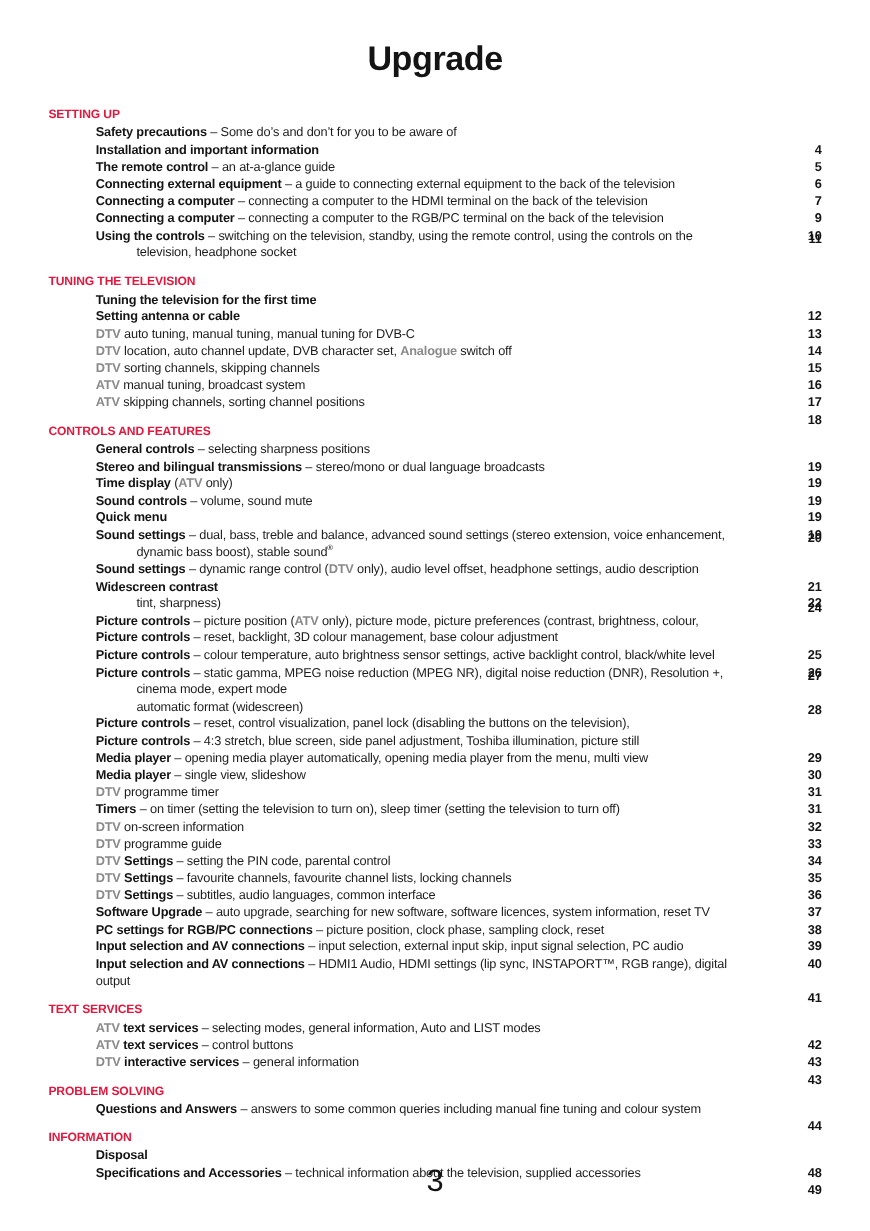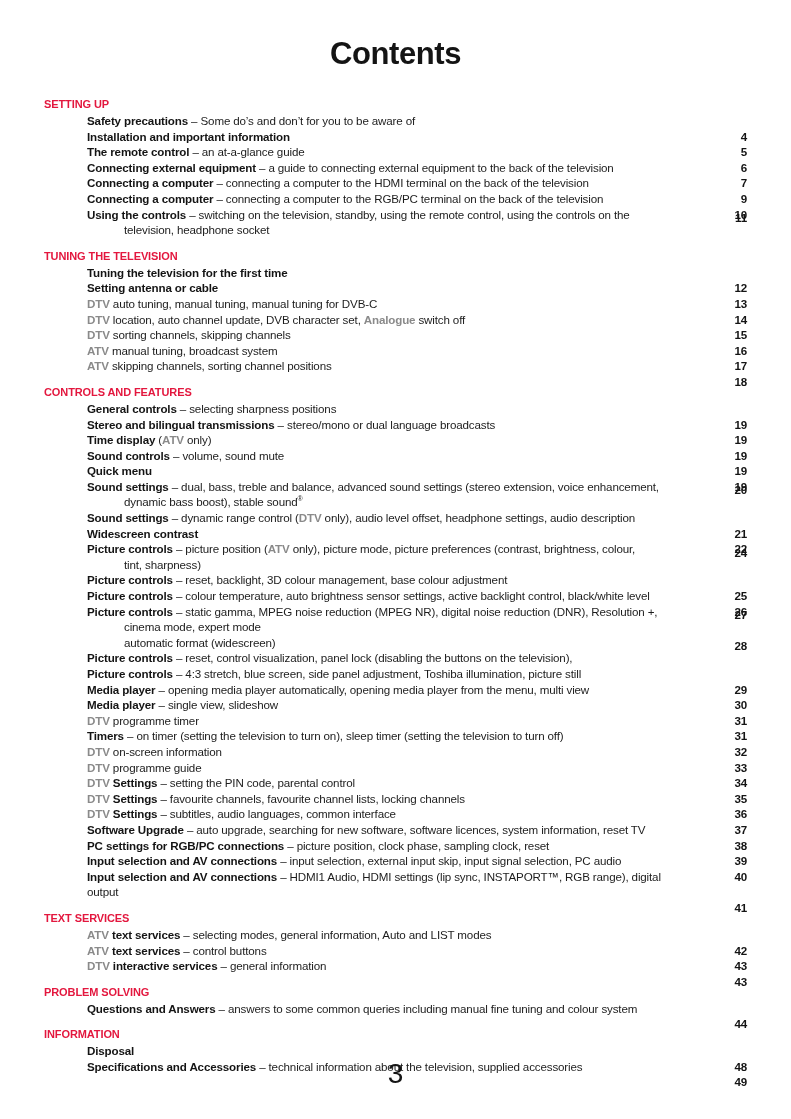--- a/index.html
+++ b/index.html
@@ -100,21 +100,21 @@
     text-align: center;
     font-size: 28px;
     color: #141414;
   }
 </style>
 </head>
 <body>
 
 <div id="page">
 
-  <div class="page-title">Contents</div>
+  <div class="page-title">Upgrade</div>
 
   <div class="toc">
       <div class="section">
         <div class="section-heading">SETTING UP</div>
         <div class="entry">
           <span class="line"><span class="ttl">Safety precautions</span><span class="dash"> – </span><span class="desc">Some do’s and don’t for you to be aware of</span></span>
           <span class="pageno">4</span>
         </div>
         <div class="entry">
           <span class="line"><span class="ttl">Installation and important information</span></span>
@@ -202,22 +202,22 @@
         </div>
         <div class="entry">
           <span class="line"><span class="ttl">Sound settings</span><span class="dash"> – </span><span class="desc">dynamic range control (</span><span class="gray">DTV</span><span class="desc"> only), audio level offset, headphone settings, audio description</span></span>
           <span class="pageno">21</span>
         </div>
         <div class="entry">
           <span class="line"><span class="ttl">Widescreen contrast</span></span>
           <span class="pageno">22</span>
         </div>
         <div class="entry">
+          <span class="line cont">tint, sharpness)</span>
           <span class="line"><span class="ttl">Picture controls</span><span class="dash"> – </span><span class="desc">picture position (</span><span class="gray">ATV</span><span class="desc"> only), picture mode, picture preferences (contrast, brightness, colour,</span></span>
-          <span class="line cont">tint, sharpness)</span>
           <span class="pageno bottom">24</span>
         </div>
         <div class="entry">
           <span class="line"><span class="ttl">Picture controls</span><span class="dash"> – </span><span class="desc">reset, backlight, 3D colour management, base colour adjustment</span></span>
           <span class="pageno">25</span>
         </div>
         <div class="entry">
           <span class="line"><span class="ttl">Picture controls</span><span class="dash"> – </span><span class="desc">colour temperature, auto brightness sensor settings, active backlight control, black/white level</span></span>
           <span class="pageno">26</span>
         </div>

